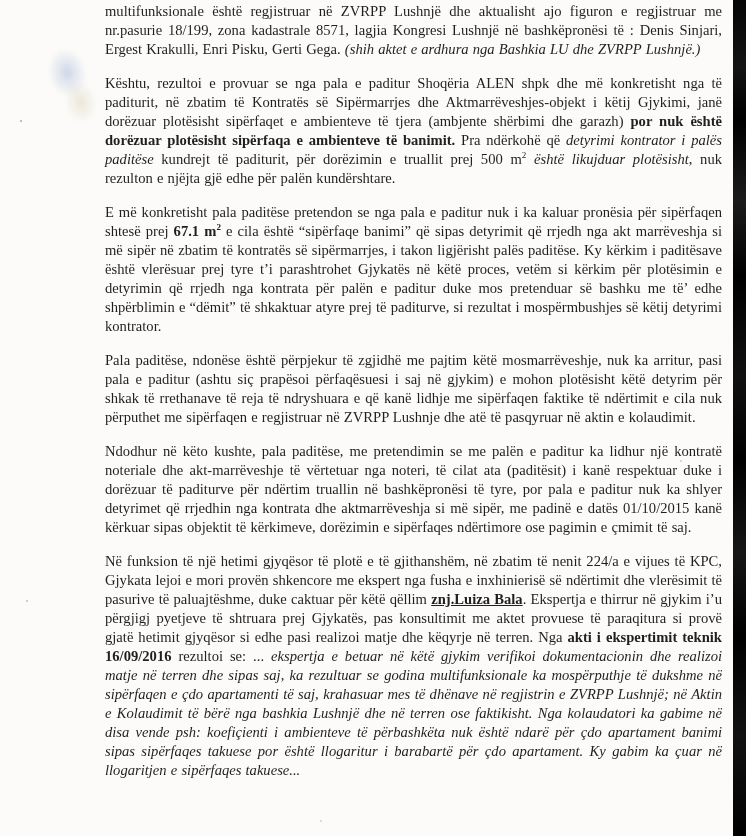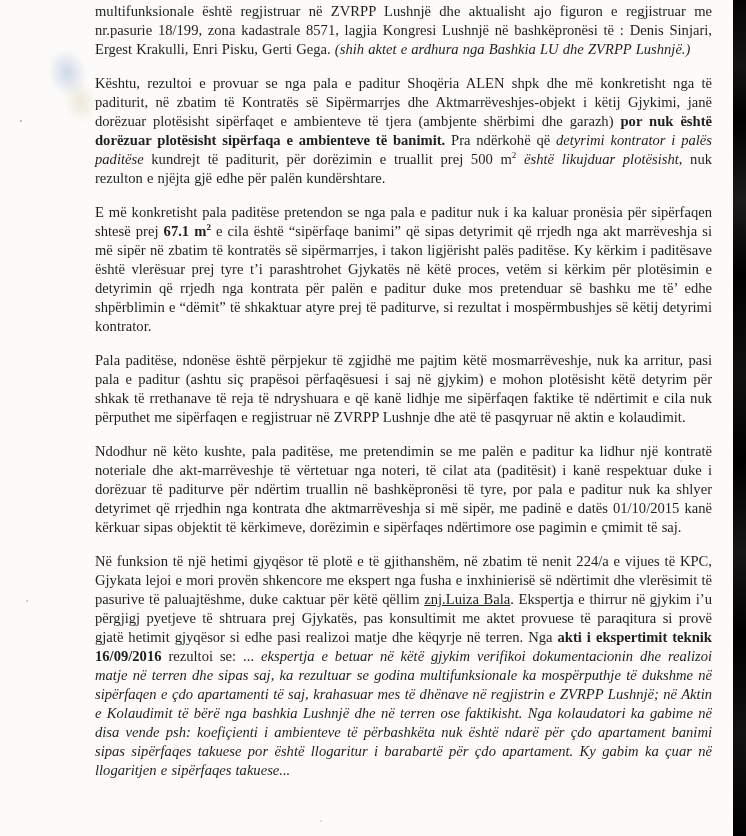--- a/index.html
+++ b/index.html
@@ -44,35 +44,35 @@
     background: rgba(90,90,90,0.5);
     border-radius: 50%;
     box-shadow:
       6px 480px 0 rgba(120,120,120,0.45),
       660px 340px 0 rgba(130,130,130,0.4),
       640px 100px 0 rgba(140,140,140,0.35),
       300px 700px 0 rgba(130,130,130,0.35);
   }
   .doc-body {
     position: absolute;
-    left: 95px;
+    left: 105px;
     top: 2px;
     width: 617px;
   }
   .para {
     margin: 0 0 15px 0;
     text-align: justify;
     font-size: 14.6px;
     line-height: 19px;
     word-spacing: 0.5px;
   }
   .run-b  { font-weight: bold; }
   .run-i  { font-style: italic; }
   .run-bi { font-weight: normal; font-style: italic; }
-  .run-u  { text-decoration: underline; }
+  .run-u  { text-decoration: underline; font-weight: bold; }
   sup.run-sup { font-size: 9px; line-height: 0; }
   sup.run-sup.run-b { font-weight: bold; }
 </style>
 </head>
 <body>
 
 <div class="page">
   <div class="stamp-smudge"></div>
   <div class="noise"></div>
   <div class="doc-body">

